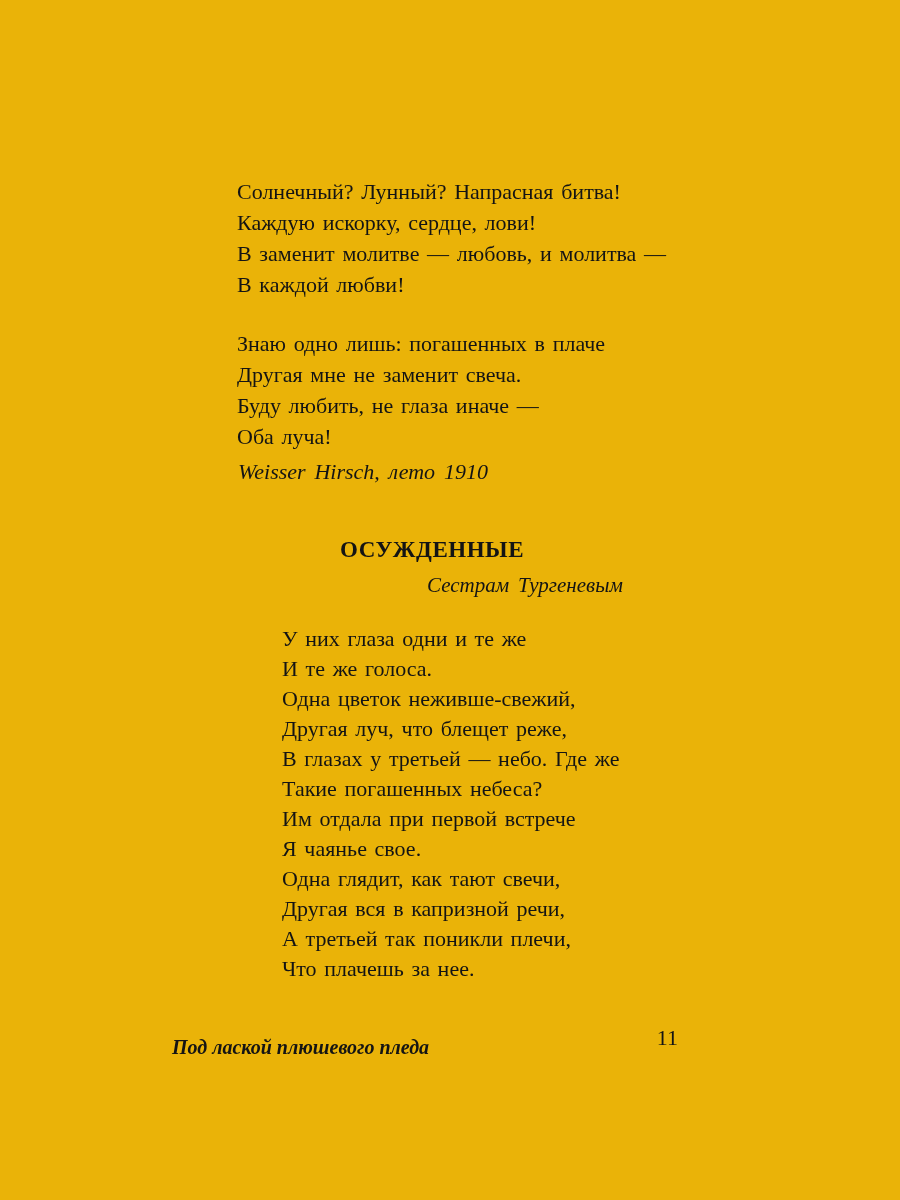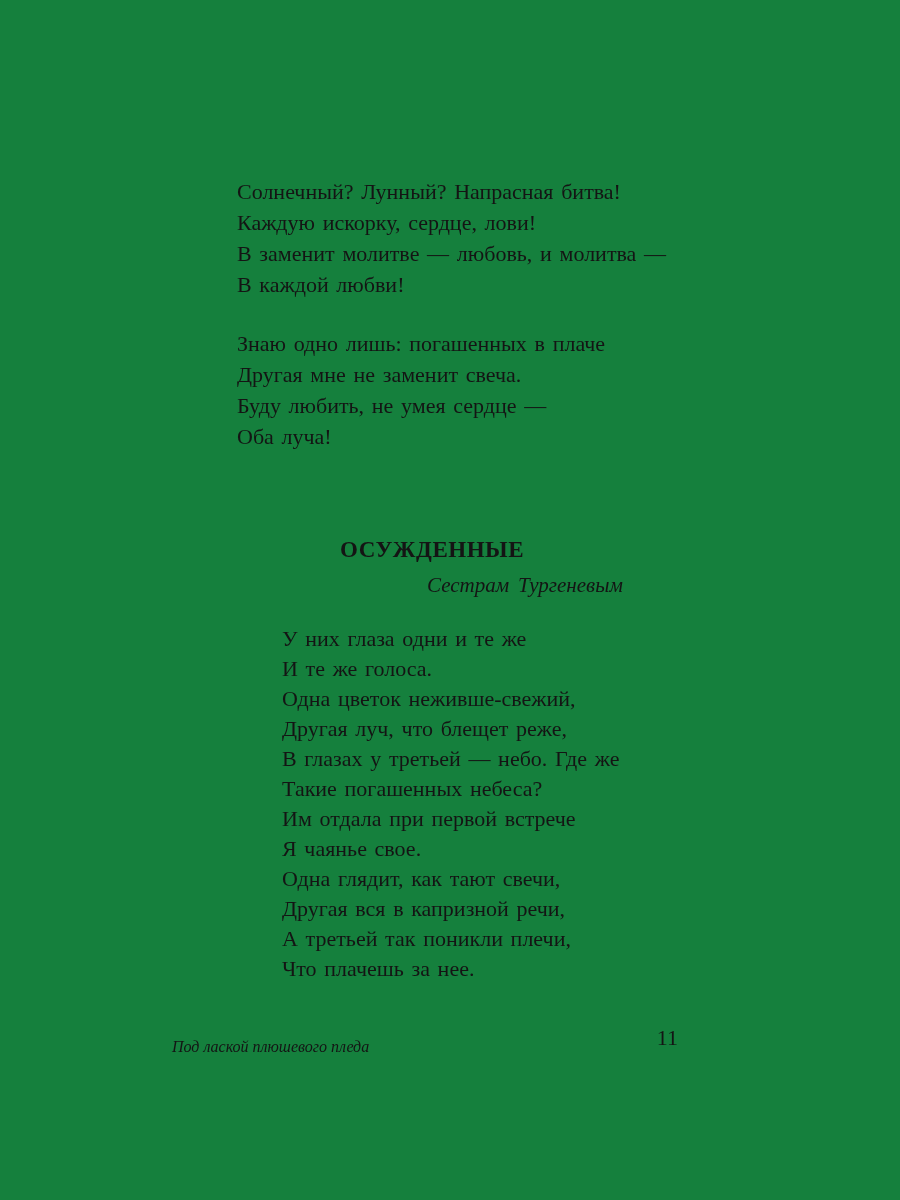--- a/index.html
+++ b/index.html
@@ -1,57 +1,58 @@
 <!DOCTYPE html>
 <html><head>
 <meta charset="utf-8">
 <style>
   html, body { margin: 0; padding: 0; background: #ffffff; }
   .page {
     position: relative;
     width: 900px;
     height: 1200px;
-    background: #15803d;
+    background: #eab308;
     color: #141414;
     font-family: "Liberation Serif", serif;
     overflow: hidden;
   }
   .block { position: absolute; white-space: nowrap; }
   .body-text { font-size: 22px; line-height: 31px; word-spacing: 0.10em; }
   .poem-text { font-size: 22px; line-height: 30px; word-spacing: 0.10em; }
   .poem-title {
     font-weight: bold;
     font-size: 23px;
     letter-spacing: 0.5px;
     line-height: 28px;
   }
   .dedication { font-style: italic; font-size: 21px; line-height: 26px; word-spacing: 0.18em; }
   .dateline { font-style: italic; font-size: 22px; line-height: 28px; word-spacing: 0.15em; }
-  .running-title { font-style: italic; font-size: 16px; line-height: 26px; }
+  .running-title { font-style: italic; font-size: 20px; line-height: 26px; font-weight: bold; }
   .page-number { font-size: 22px; line-height: 28px; text-align: right; }
 </style>
 </head>
 <body>
 
 <div class="page">
 
   <div class="block body-text" style="left:237px; top:176px;">
     <div>Солнечный? Лунный? Напрасная битва!</div>
     <div>Каждую искорку, сердце, лови!</div>
     <div>В заменит молитве — любовь, и молитва —</div>
     <div>В каждой любви!</div>
   </div>
 
   <div class="block body-text" style="left:237px; top:328px;">
     <div>Знаю одно лишь: погашенных в плаче</div>
     <div>Другая мне не заменит свеча.</div>
-    <div>Буду любить, не умея сердце —</div>
+    <div>Буду любить, не глаза иначе —</div>
     <div>Оба луча!</div>
   </div>
 
+  <div class="block dateline" style="left:238px; top:458px;">Weisser Hirsch, лето 1910</div>
 
   <div class="block poem-title" style="left:340px; top:536px;">ОСУЖДЕННЫЕ</div>
 
   <div class="block dedication" style="left:427px; top:572px;">Сестрам Тургеневым</div>
 
   <div class="block poem-text" style="left:282px; top:624px;">
     <div>У них глаза одни и те же</div>
     <div>И те же голоса.</div>
     <div>Одна цветок неживше-свежий,</div>
     <div>Другая луч, что блещет реже,</div>

